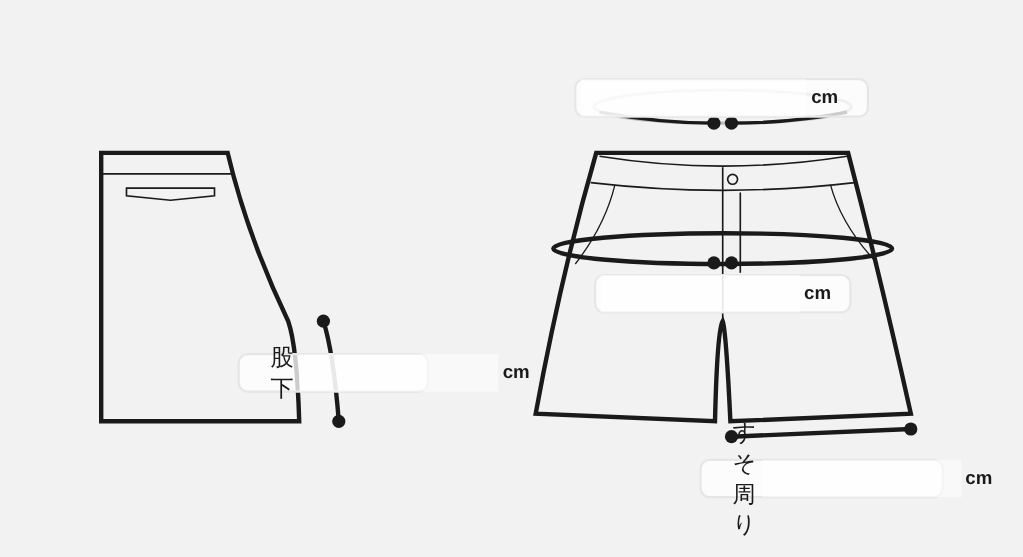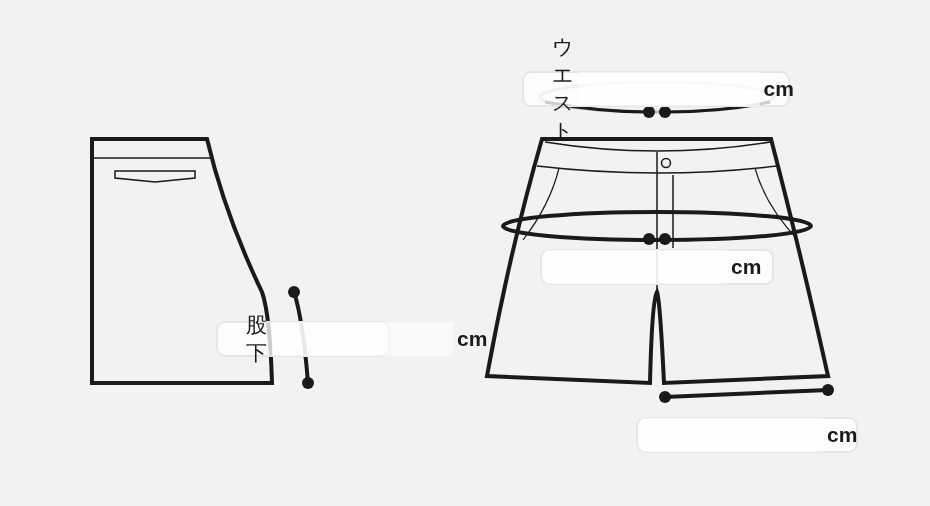--- a/index.html
+++ b/index.html
@@ -1,21 +1,21 @@
 <!DOCTYPE html>
 <html><head>
 <meta charset="utf-8">
 <style>
   html,body{margin:0;padding:0;}
   body{width:930px;height:506px;background:#f2f2f2;position:relative;overflow:hidden;font-family:"DejaVu Sans","Liberation Sans",sans-serif;}
   svg.art{position:absolute;left:0;top:0;}
   .label{position:absolute;height:36px;border:2px solid #e6e6e6;border-radius:9px;background:rgba(255,255,255,0.78);box-sizing:border-box;display:flex;align-items:center;color:#1a1a1a;font-weight:bold;font-size:21px;}
   .label .name{padding-left:28px;font-weight:normal;letter-spacing:1px;}
   .label .input{flex:1;height:100%;background:rgba(255,255,255,0.55);border:none;outline:none;margin:0 4px;}
-  .label .unit{padding-right:26px;font-family:"Liberation Sans",sans-serif;font-size:21px;}
+  .label .unit{padding-right:26px;font-family:"Liberation Sans",sans-serif;font-size:17px;}
 </style>
 </head>
 <body>
 
 <svg class="art" width="930" height="506" viewBox="0 0 930 506">
 
   <g fill="none" stroke="#1a1a1a">
     <path d="M92,139 L207,139 Q225,215 262,292 Q270,315 272,383 L92,383 Z" stroke-width="4" stroke-linejoin="miter"></path>
     <line x1="92" y1="158" x2="210" y2="158" stroke-width="1.5"></line>
     <path d="M115,171 L195,171 L195,178 L155,182 L115,178 Z" stroke-width="1.5"></path>
@@ -53,32 +53,32 @@
   </g>
 
   <g>
     <line x1="665" y1="397" x2="828" y2="390" stroke="#1a1a1a" stroke-width="4"></line>
     <circle cx="665" cy="397" r="6" fill="#1a1a1a"></circle>
     <circle cx="828" cy="390" r="6" fill="#1a1a1a"></circle>
   </g>
 </svg>
 
 <div class="label" style="left:522px;top:71px;width:268px;">
-  <span class="name">ウエスト</span>
   <input class="input" value="" style="">
   <span class="unit">cm</span>
 </div>
 
 <div class="label" style="left:540px;top:249px;width:234px;">
   <input class="input" value="" style="">
   <span class="unit">cm</span>
 </div>
 
 <div class="label" style="left:216px;top:321px;width:174px;">
   <span class="name">股下</span>
   <input class="input" value="" style="">
   <span class="unit">cm</span>
 </div>
 
 <div class="label" style="left:636px;top:417px;width:222px;">
+  <span class="name">すそ周り</span>
   <input class="input" value="" style="">
   <span class="unit">cm</span>
 </div>
 
 </body></html>

